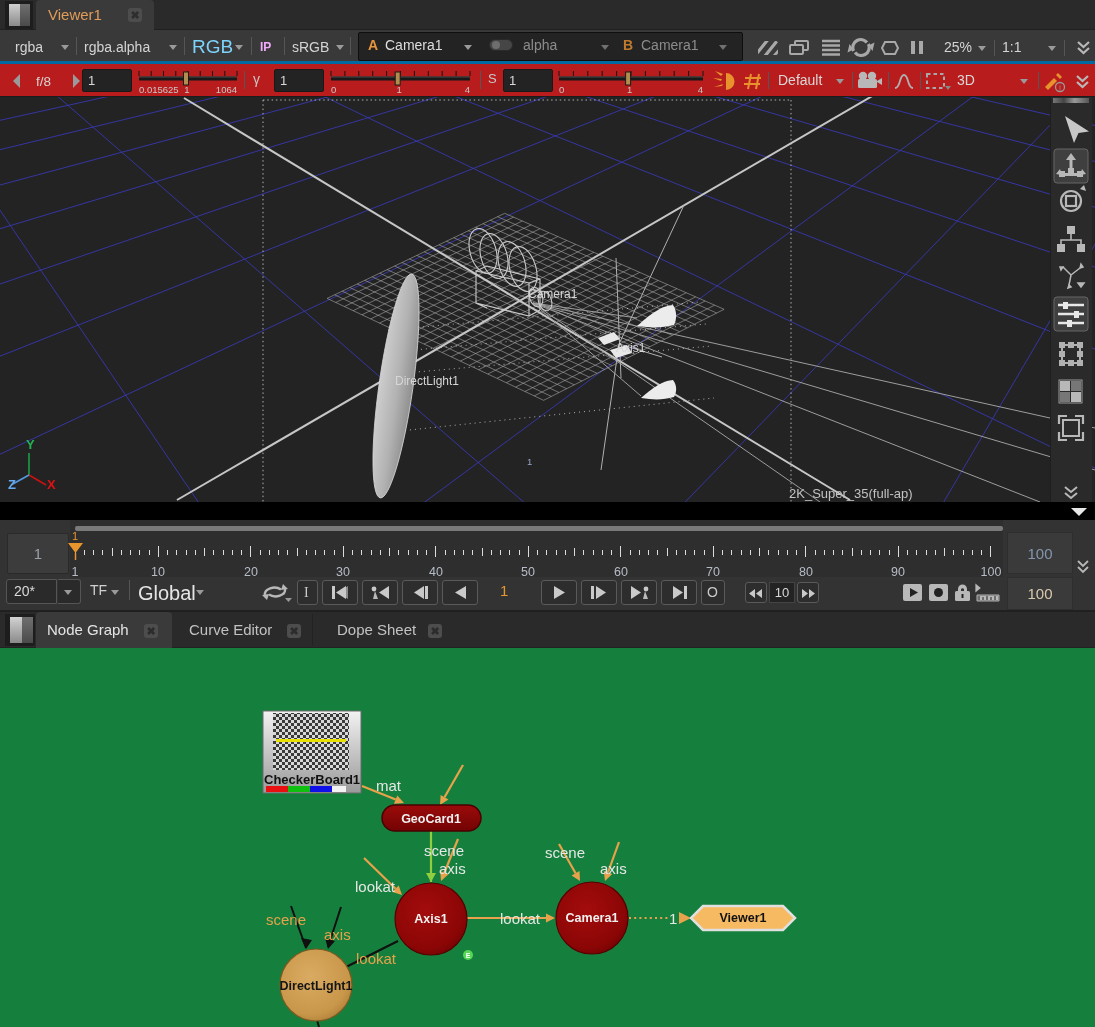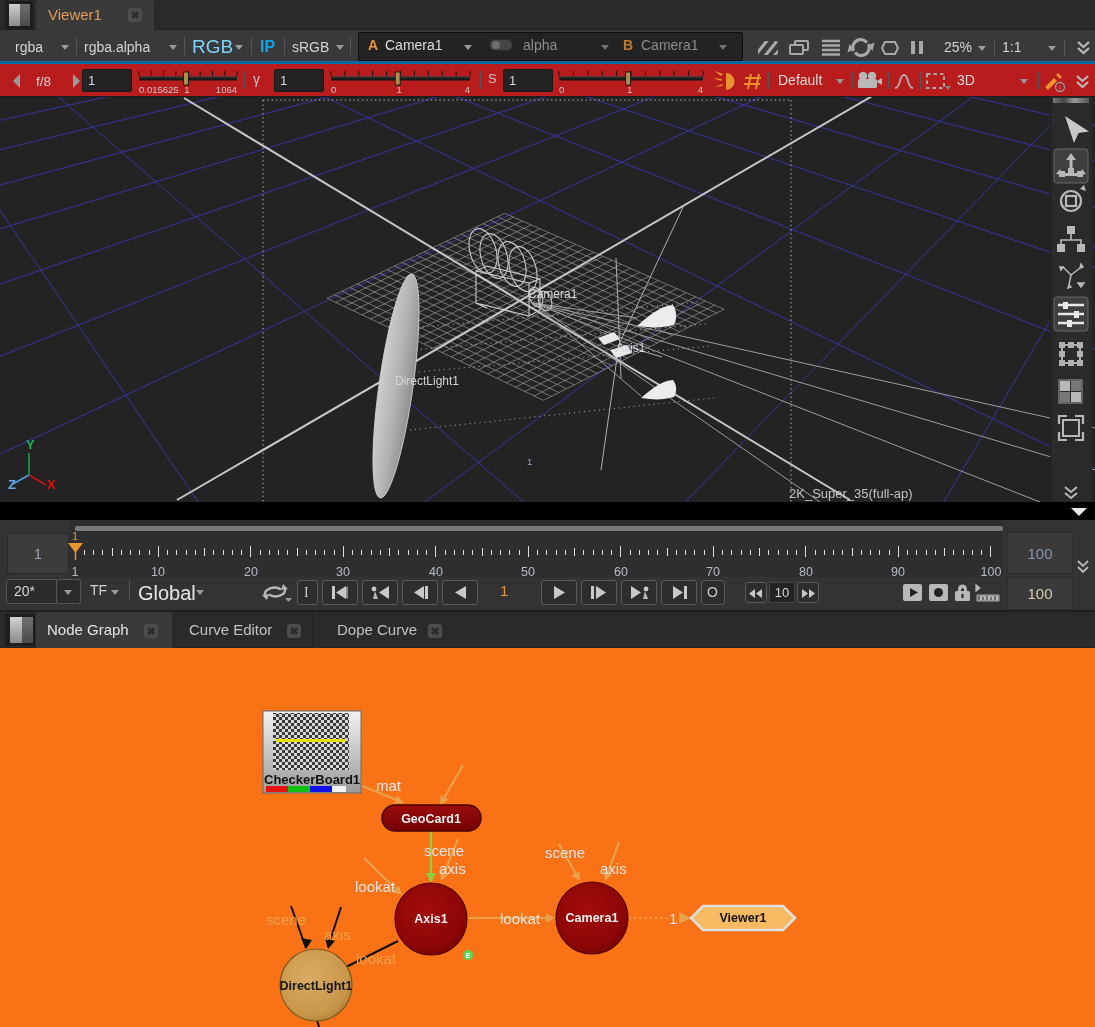--- a/index.html
+++ b/index.html
@@ -22,21 +22,21 @@
     <div class="bar" style="top:30px;height:34px;background:#393939;border-bottom:3px solid #0369a1">
       <div class="tb-item" style="left:15px;color:#d4d4d4;font-size:14px">rgba</div>
       <div class="abs ddarrow" style="left:61px;top:15px"></div>
       <div class="sep" style="left:76px"></div>
       <div class="tb-item" style="left:84px;color:#d4d4d4;font-size:14px">rgba.alpha</div>
       <div class="abs ddarrow" style="left:169px;top:15px"></div>
       <div class="sep" style="left:184px"></div>
       <div class="tb-item" style="left:192px;color:#7dd3fc;font-size:19px">RGB</div>
       <div class="abs ddarrow" style="left:235px;top:15px"></div>
       <div class="sep" style="left:251px"></div>
-      <div class="tb-item" style="left:260px;color:#0ea5e9;font-size:16px"><b>IP</b></div>
+      <div class="tb-item" style="left:260px;color:#f0abfc;font-size:12px"><b>IP</b></div>
       <div class="sep" style="left:284px"></div>
       <div class="tb-item" style="left:292px;color:#d4d4d4;font-size:14px">sRGB</div>
       <div class="abs ddarrow" style="left:336px;top:15px"></div>
       <div class="sep" style="left:350px"></div>
       <div class="abs" style="left:358px;top:2px;width:385px;height:29px;background:#232323;border:1px solid #0e0e0e;border-radius:2px"></div>
       <div class="abs" style="left:368px;top:7px;color:#e8953c;font-size:14px;font-weight:bold">A</div>
       <div class="abs" style="left:385px;top:7px;color:#dedede;font-size:14px">Camera1</div>
       <div class="abs ddarrow" style="left:464px;top:15px"></div>
       <div class="abs" style="left:489px;top:9px;width:24px;height:12px;border-radius:6px;background:#464646;border:1px solid #2a2a2a"></div>
       <div class="abs" style="left:492px;top:11px;width:8px;height:8px;border-radius:4px;background:#6e6e6e"></div>
@@ -459,24 +459,24 @@
     <div class="bar" style="top:612px;height:36px;background:#2a2a2a;border-bottom:1px solid #222">
       <div class="abs" style="left:5px;top:2px;width:30px;height:32px;background:#1d1d1d"></div>
       <div class="abs" style="left:10px;top:5px;width:12px;height:26px;background:linear-gradient(#d2d2d2,#8a8a8a)"></div>
       <div class="abs" style="left:22px;top:5px;width:11px;height:26px;background:linear-gradient(#707070,#4a4a4a)"></div>
       <div class="abs" style="left:36px;top:0;width:136px;height:36px;background:#3a3a3a;border-radius:4px 4px 0 0"></div>
       <div class="abs" style="left:47px;top:9px;color:#e4e4e4;font-size:15px">Node Graph</div>
       <div class="abs" style="left:144px;top:12px;width:14px;height:14px;border-radius:3px;background:#4d4d4d;color:#2c2c2c;font-size:11px;font-weight:bold;text-align:center;line-height:14px">✖</div>
       <div class="abs" style="left:189px;top:9px;color:#c2c2c2;font-size:15px">Curve Editor</div>
       <div class="abs" style="left:287px;top:12px;width:14px;height:14px;border-radius:3px;background:#4d4d4d;color:#2c2c2c;font-size:11px;font-weight:bold;text-align:center;line-height:14px">✖</div>
       <div class="abs" style="left:312px;top:2px;width:1px;height:32px;background:#222"></div>
-      <div class="abs" style="left:337px;top:9px;color:#c2c2c2;font-size:15px">Dope Curve</div>
+      <div class="abs" style="left:337px;top:9px;color:#c2c2c2;font-size:15px">Dope Sheet</div>
       <div class="abs" style="left:428px;top:12px;width:14px;height:14px;border-radius:3px;background:#4d4d4d;color:#2c2c2c;font-size:11px;font-weight:bold;text-align:center;line-height:14px">✖</div>
     </div>
-    <div class="bar" style="top:648px;height:379px;background:#f97316">
+    <div class="bar" style="top:648px;height:379px;background:#15803d">
       <svg class="abs" style="left:0;top:0" width="1095" height="379" viewBox="0 0 1095 379">
         <defs>
 <radialGradient id="red" cx="0.42" cy="0.38" r="0.75">
 <stop offset="0" stop-color="#a30c0c"></stop>
             <stop offset="0.7" stop-color="#8c0606"></stop>
             <stop offset="1" stop-color="#690202"></stop>
           </radialGradient>
 <radialGradient id="tan" cx="0.42" cy="0.38" r="0.75">
 <stop offset="0" stop-color="#d9ab62"></stop>
             <stop offset="0.7" stop-color="#c9974a"></stop>

